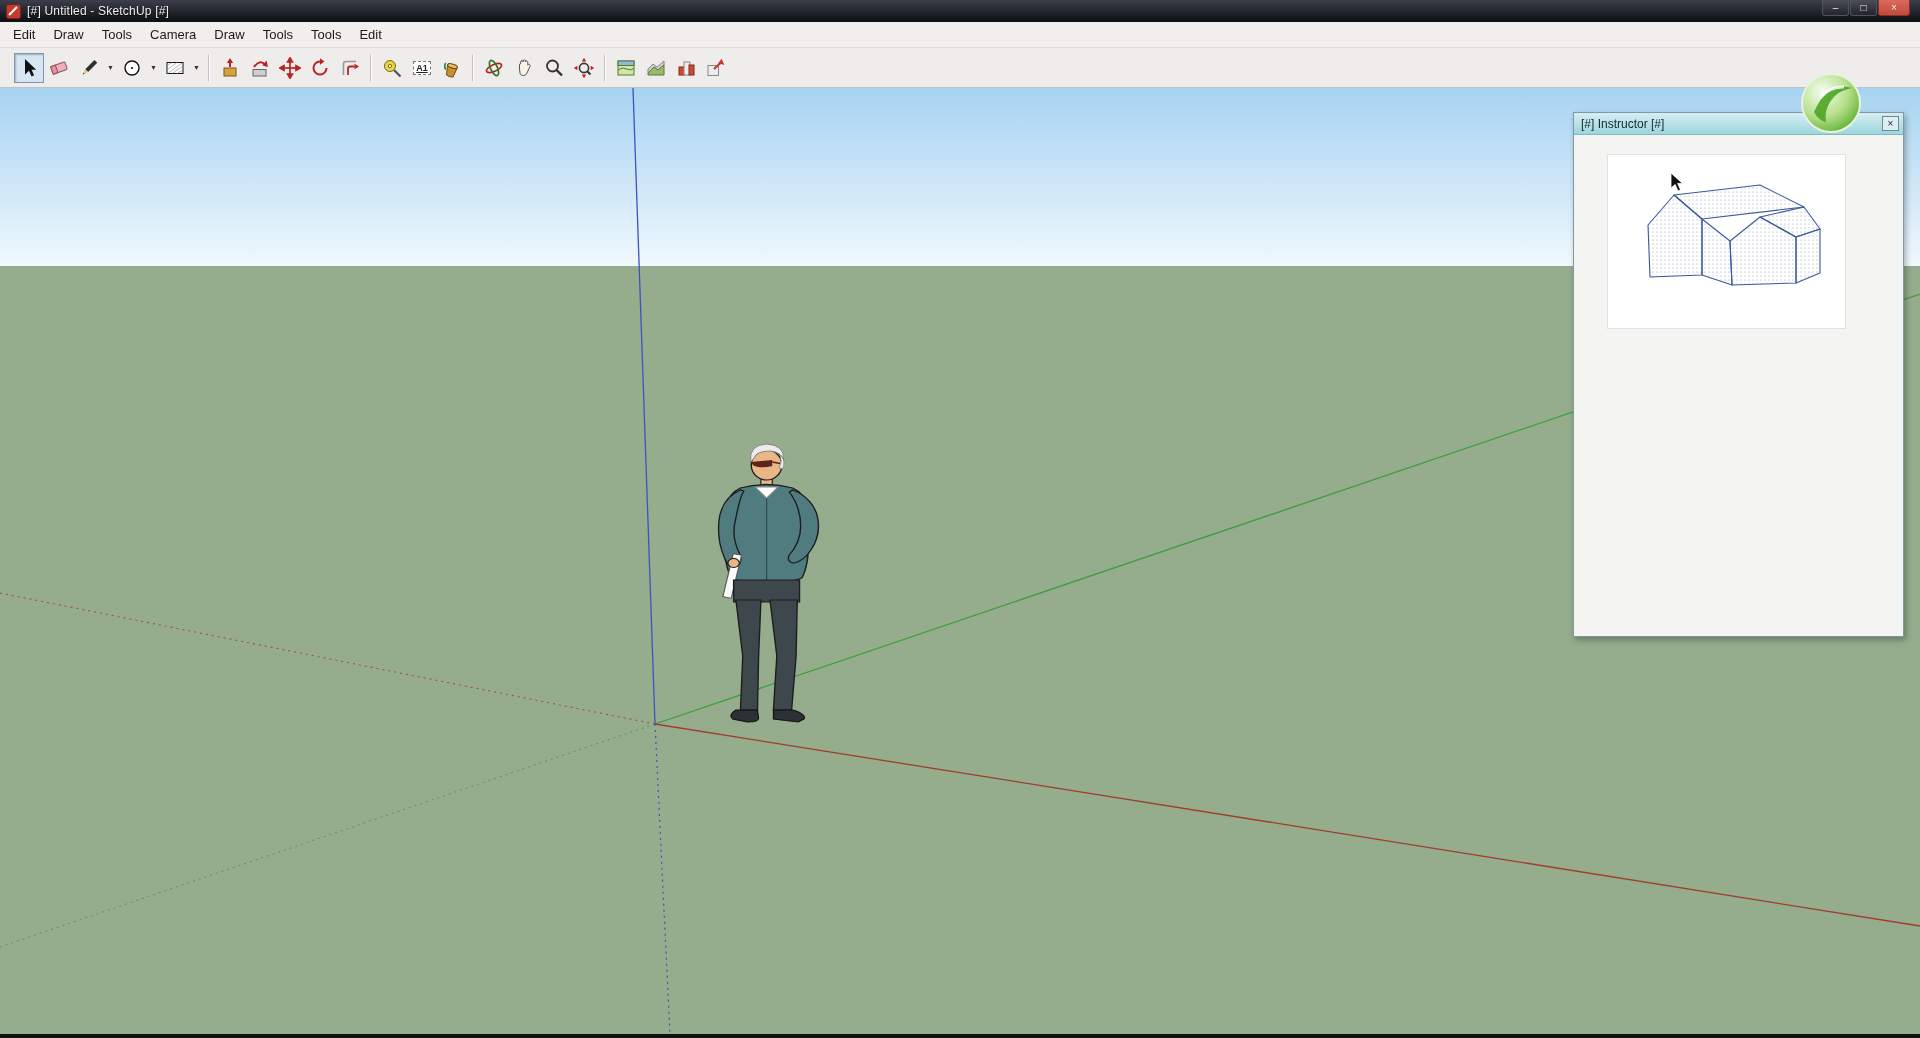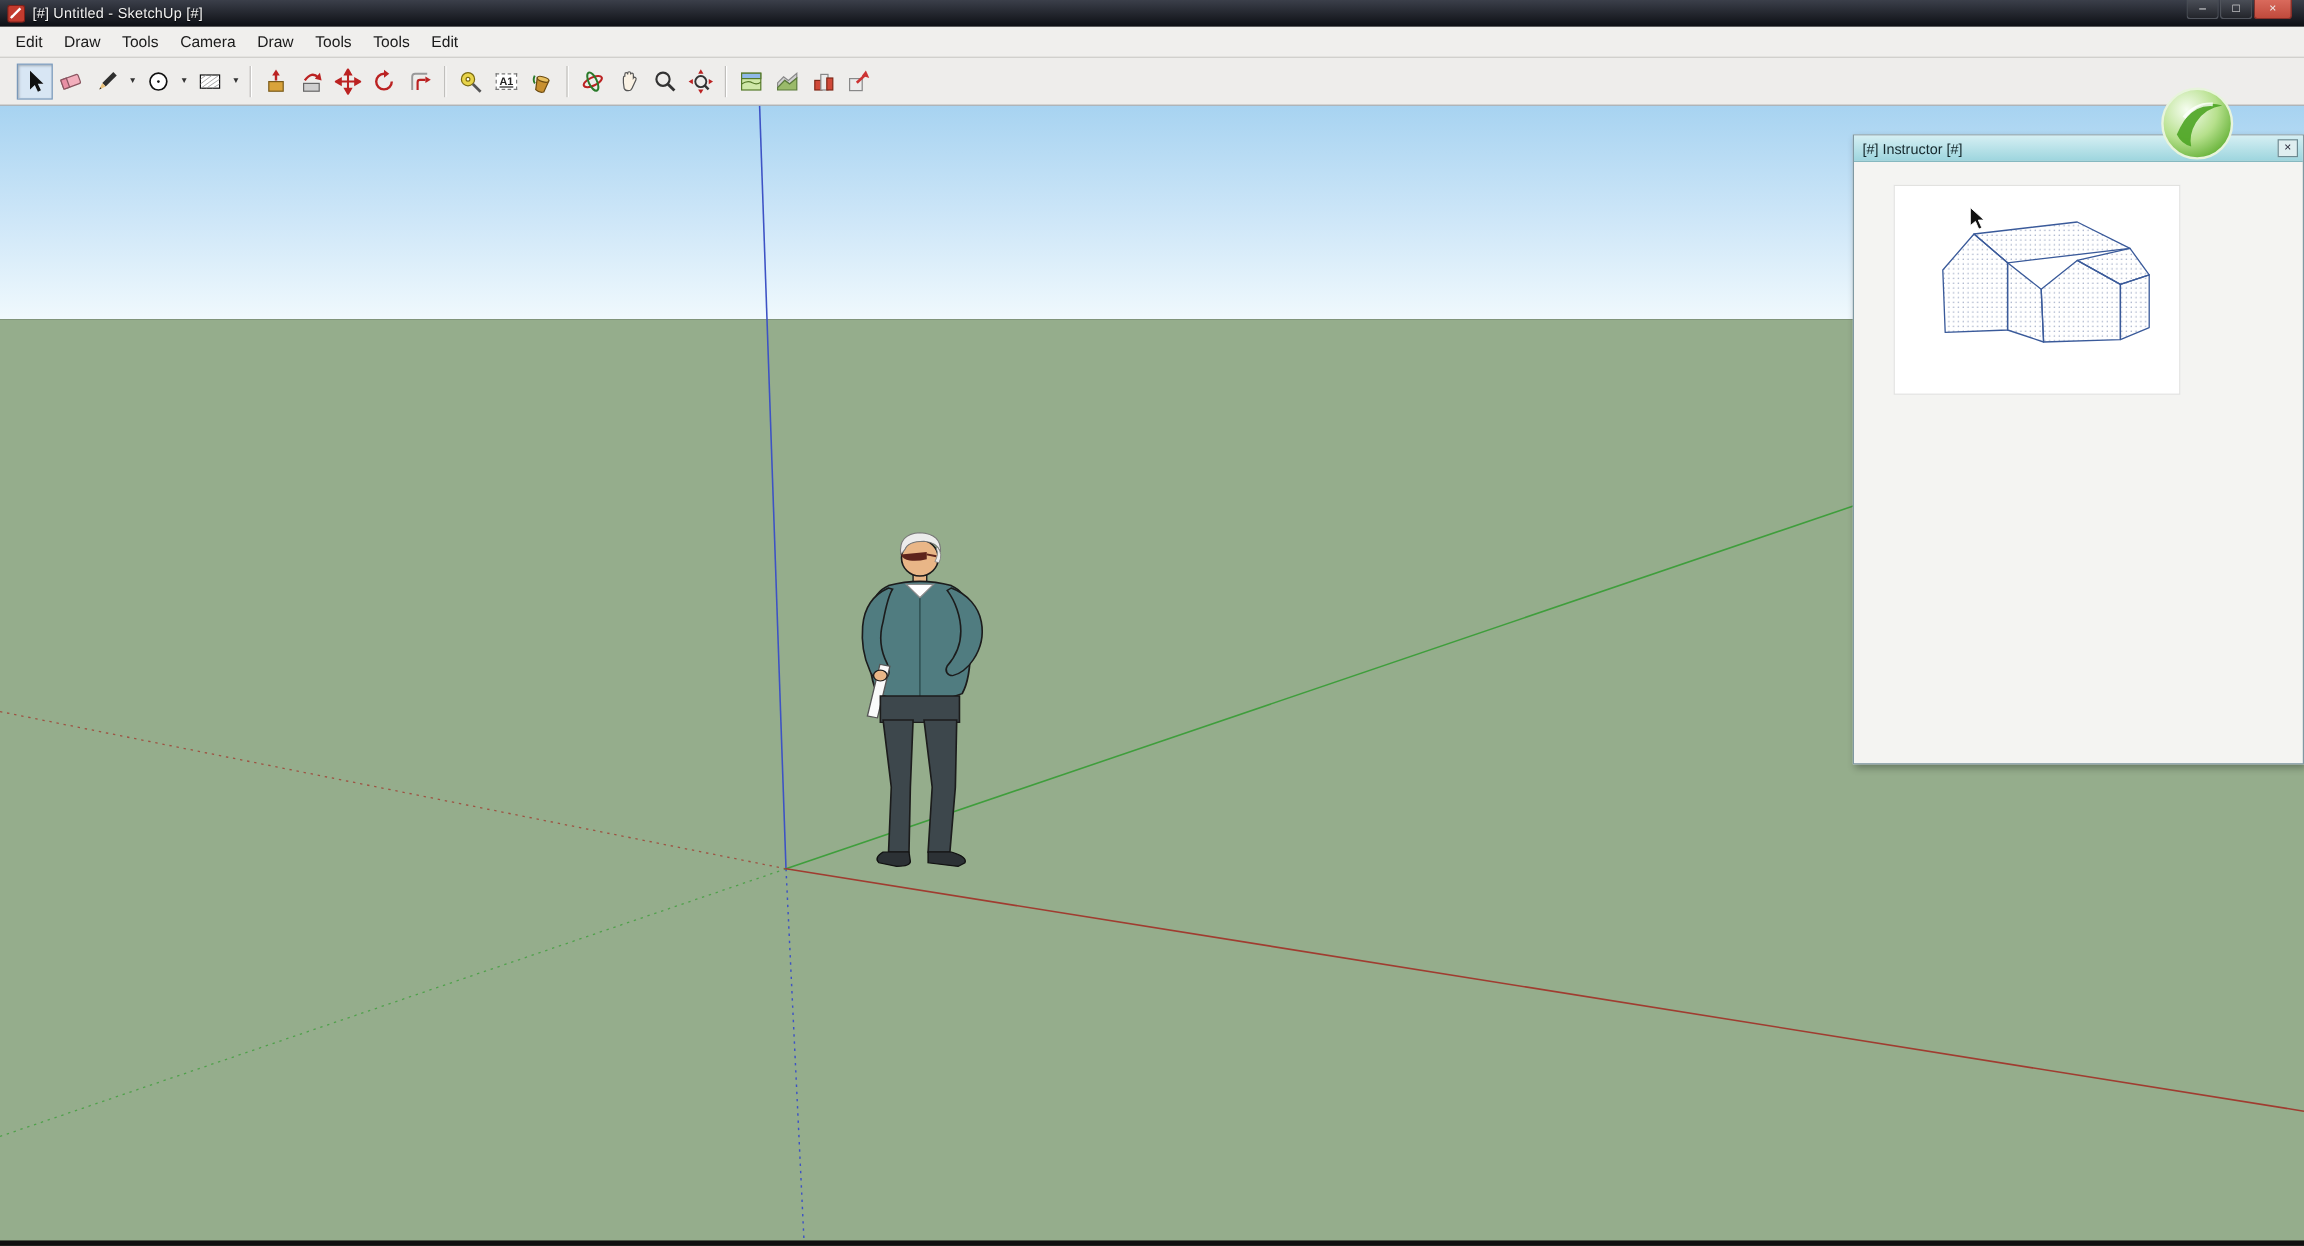--- a/index.html
+++ b/index.html
@@ -29,21 +29,21 @@
   .a1 { font-size:9px; font-weight:bold; color:#222; border:1px dashed #777; padding:0 2px; line-height:12px; background:#fff;text-decoration:underline; }
 
   
   .viewport { position:absolute; top:88px; left:0; width:1920px; height:946px; overflow:hidden; }
   .sky { position:absolute; top:0; left:0; width:100%; height:178px; background:linear-gradient(to bottom, var(--sky-top), var(--sky-mid) 55%, var(--sky-horizon) 100%); }
   .ground { position:absolute; top:178px; left:0; width:100%; height:768px; background:var(--ground); }
   .axes { position:absolute; top:0; left:0; }
   .person { position:absolute; left:695px; top:350px; }
 
   
-  .instructor { position:absolute; top:112px; right:0; width:376px; height:525px; background:var(--panel-bg); border:1px solid var(--panel-border); box-shadow:2px 3px 6px rgba(0,0,0,.3); z-index:20; }
+  .instructor { position:absolute; top:112px; right:16px; width:331px; height:525px; background:var(--panel-bg); border:1px solid var(--panel-border); box-shadow:2px 3px 6px rgba(0,0,0,.3); z-index:20; }
   .inst-title { height:22px; background:linear-gradient(to bottom, var(--panel-title-top), var(--panel-title-bottom)); border-bottom:1px solid #86b8c0; display:flex; align-items:center; padding:0 4px 0 7px; }
   .inst-title-text { font-size:12px; color:#15282c; flex:1; }
   .inst-close { width:17px; height:15px; font-size:10px; line-height:12px; text-align:center; background:#dfeef0; border:1px solid #6d8a92; color:#223; cursor:default; }
   .inst-body { position:relative; width:100%; height:calc(100% - 22px); }
   .inst-image { position:absolute; left:33px; top:19px; width:239px; height:175px; background:#fff; border:1px solid #e2e2e0; }
   .inst-cursor { position:absolute; left:63px; top:18px; }
 
   
   .su-logo { position:absolute; left:1800px; top:72px; width:62px; height:62px; z-index:30; }
 

